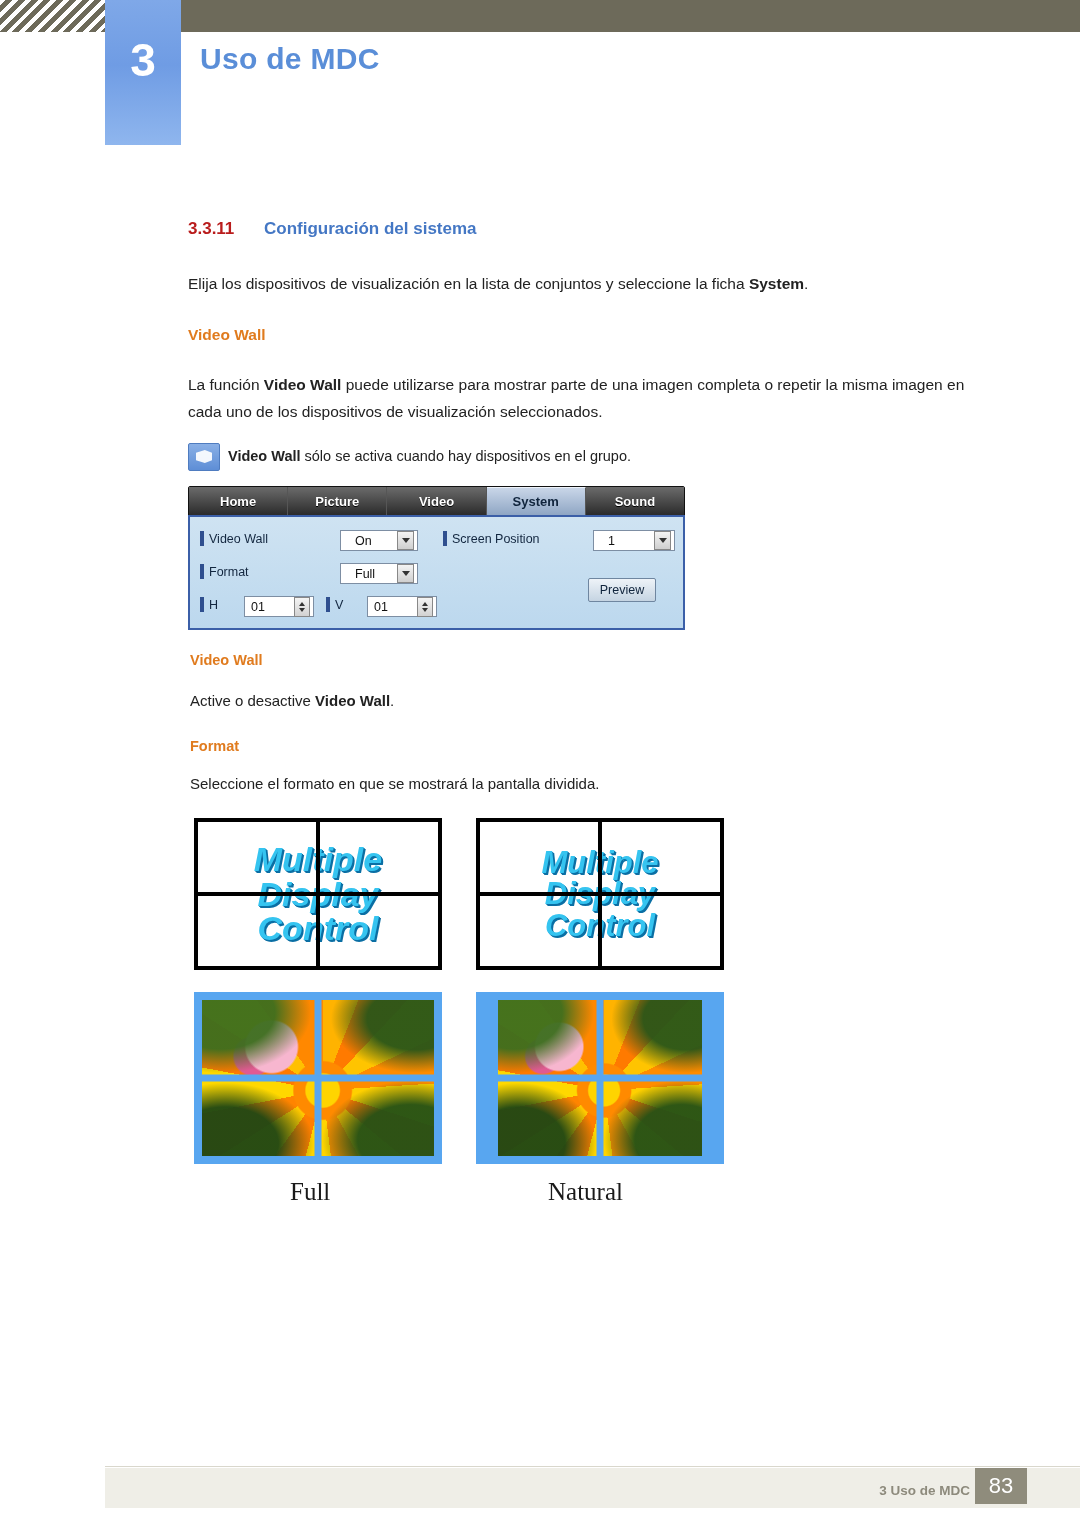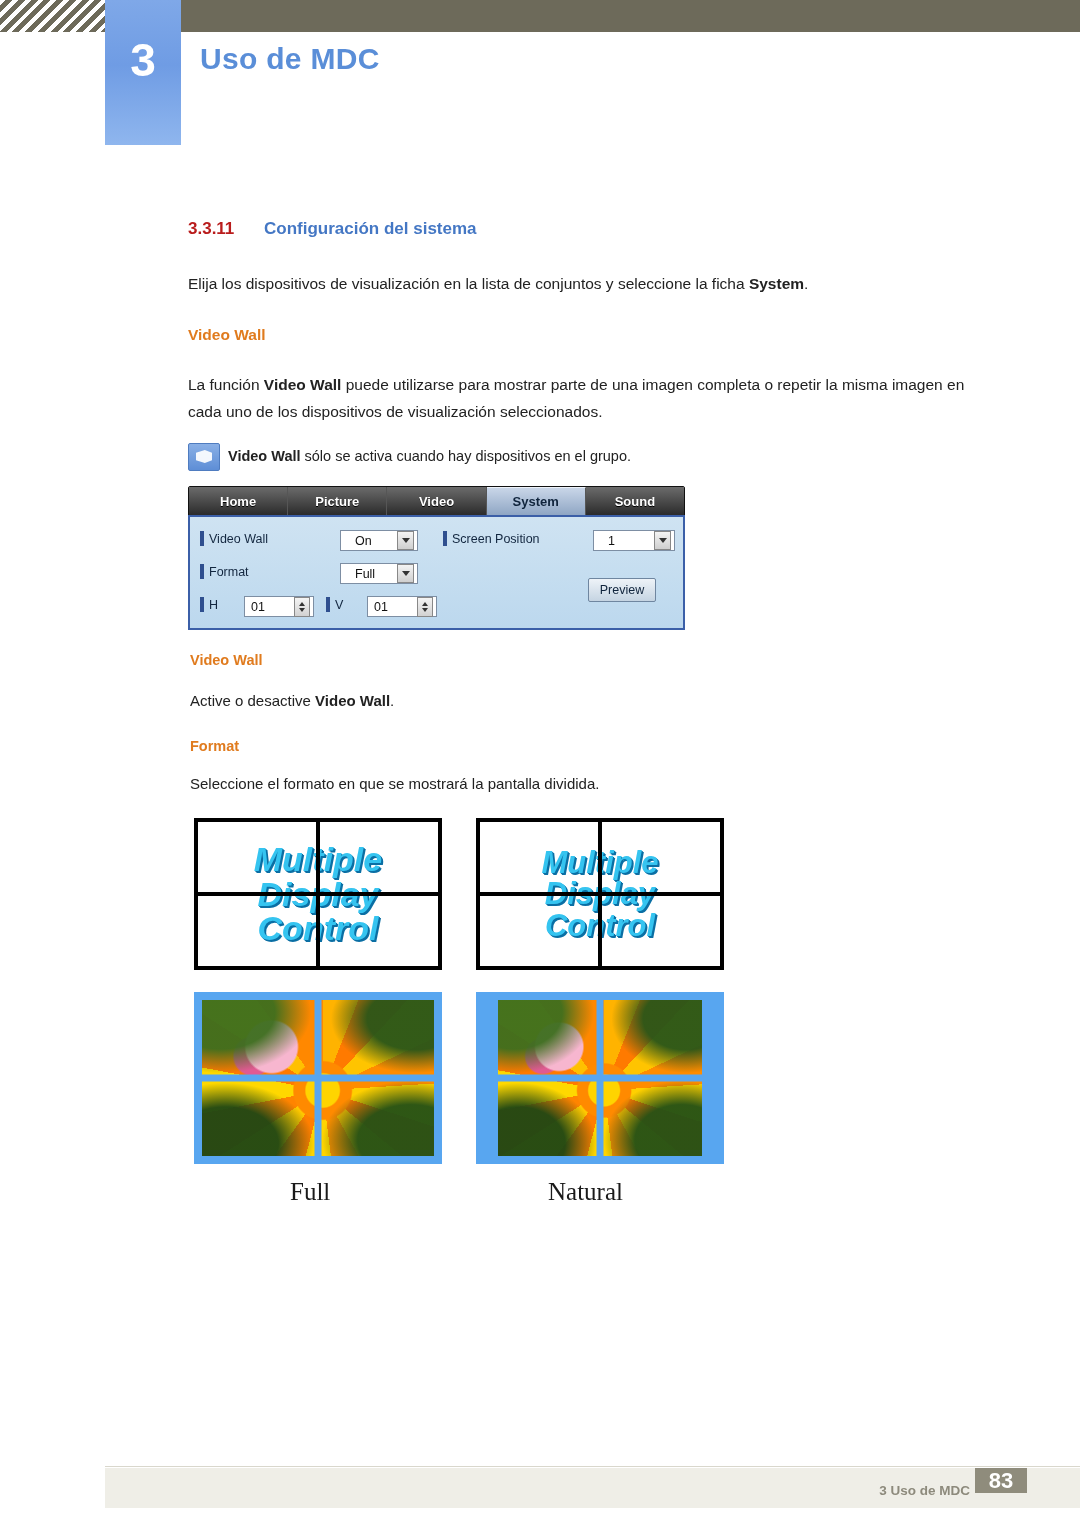--- a/index.html
+++ b/index.html
@@ -186,22 +186,22 @@
   .footer-line{
     position:absolute;left:105px;top:1466px;width:975px;height:1px;background:#d9d7cc;
   }
   .footer-band{
     position:absolute;left:105px;top:1468px;width:975px;height:40px;background:#efeee7;
   }
   .footer-txt{
     position:absolute;right:105px;top:1483px;font-size:13.5px;color:#8d8a7c;font-weight:bold;
   }
   .pagebox{
-    position:absolute;left:975px;top:1468px;width:52px;height:25px;
-    background:#8f8c7c;color:#ffffff;font-size:22px;font-weight:bold;
+    position:absolute;left:975px;top:1468px;width:52px;height:36px;
+    background:#8f8c7c;color:#ffffff;font-size:22px;font-weight:normal;
     display:flex;align-items:center;justify-content:center;
   }
 </style>
 </head>
 <body>
 
 <div class="hdr-band"></div>
 <div class="hdr-hatch"></div>
 <div class="chap-badge">3</div>
 <div class="chap-title">Uso de MDC</div>

